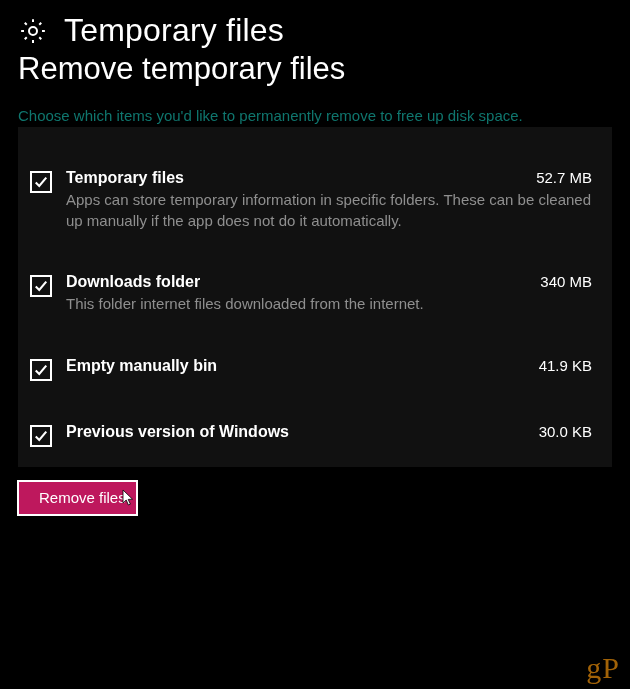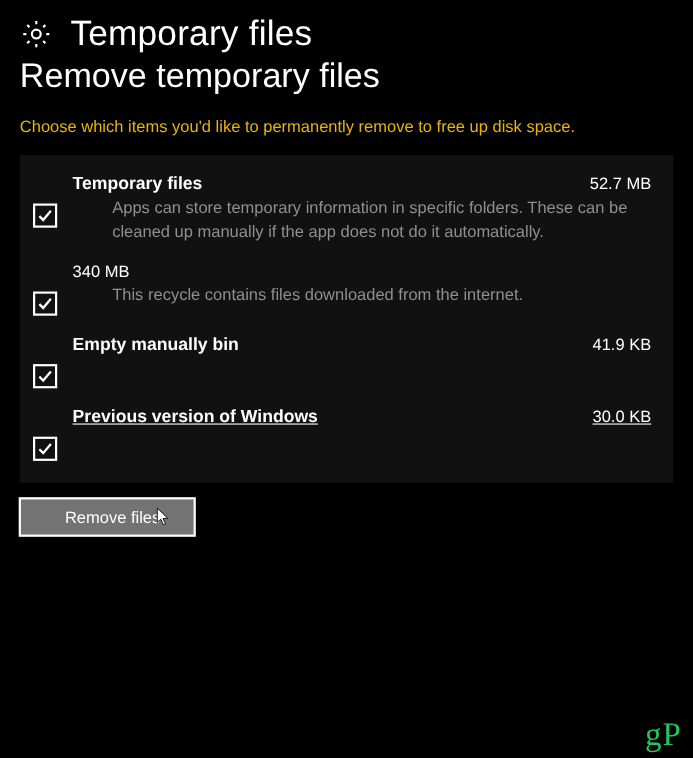--- a/index.html
+++ b/index.html
@@ -15,32 +15,32 @@
     }
     .header-row {
       display: flex;
       align-items: center;
       gap: 16px;
       margin-bottom: 2px;
     }
     .gear-svg { width: 30px; height: 30px; flex: 0 0 auto; }
     .page-title { font-size: 32px; font-weight: 300; letter-spacing: 0.2px; }
     .subtitle { font-size: 31px; font-weight: 400; margin: 2px 0 18px 0; }
-    .intro { font-size: 15px; color: #eab308; margin-bottom: 14px; line-height: 1.45; max-width: 560px; }
+    .intro { font-size: 15px; color: #0f766e; line-height: 1.45; max-width: 560px; }
     .panel {
       background: #111;
       padding: 18px 20px 20px 12px;
     }
     .item-row {
       display: flex;
       align-items: flex-start;
       gap: 14px;
       margin-bottom: 18px;
     }
-    .item-row:last-child { margin-bottom: 0; text-decoration: underline; }
+    .item-row:last-child { margin-bottom: 0; }
     .checkbox-wrap {
       flex: 0 0 auto;
       padding-top: 26px;
     }
     .checkbox {
       width: 22px;
       height: 22px;
       border: 2px solid #fff;
       display: flex;
       align-items: center;
@@ -49,56 +49,55 @@
     }
     .checkmark-svg { width: 14px; height: 14px; }
     .item-body { flex: 1 1 auto; }
     .item-head {
       display: flex;
       justify-content: space-between;
       align-items: baseline;
       gap: 8px;
     }
     .item-title { font-size: 16px; font-weight: 600; }
-    .item-size { font-size: 15px; font-weight: 400; white-space: nowrap; }
+    .item-size { font-size: 15px; font-weight: 400; white-space: nowrap; margin-top: 24px; }
     .item-desc {
       font-size: 15px;
       color: #8f8f8f;
       line-height: 1.42;
       margin-top: 2px;
-      margin-left: 36px;
     }
     .action-row {
       margin-top: 14px;
       display: flex;
       align-items: center;
       gap: 6px;
     }
     .remove-btn {
-      background: #737373;
+      background: #be185d;
       color: #fff;
       border: 1px solid #888;
       outline: 2px solid #fff;
       outline-offset: -1px;
-      padding: 7px 40px;
+      padding: 7px 20px;
       font-size: 15px;
       font-family: inherit;
       cursor: pointer;
       position: relative;
       display: inline-flex;
       align-items: center;
     }
     .cursor-svg { width: 12px; height: 18px; margin-left: -4px; margin-right: -18px; }
     .watermark {
       position: absolute;
       right: 10px;
       bottom: 4px;
       font-size: 30px;
       letter-spacing: 1px;
-      color: #22c55e;
+      color: #a16207;
       font-family: "Times New Roman", serif;
     }
     .watermark .wm-g { text-transform: lowercase; }
     .watermark .wm-p { font-weight: 400; }
   </style>
 </head>
 <body>
 
 <div class="header-row">
   <svg class="gear-svg" viewBox="0 0 24 24" fill="none" stroke="#fff" stroke-width="1.6">
@@ -134,23 +133,24 @@
   <div class="item-row">
     <div class="checkbox-wrap">
       <div class="checkbox">
         <svg class="checkmark-svg" viewBox="0 0 16 16" fill="none" stroke="#fff" stroke-width="2.4">
             <path d="M2 8.5l4 4L14 3"></path>
           </svg>
       </div>
     </div>
     <div class="item-body">
       <div class="item-head">
+        <div class="item-title">Downloads folder</div>
         <div class="item-size">340 MB</div>
       </div>
-      <div class="item-desc">This recycle contains files downloaded from the internet.</div>
+      <div class="item-desc">This folder internet files downloaded from the internet.</div>
     </div>
   </div>
 
   <div class="item-row">
     <div class="checkbox-wrap">
       <div class="checkbox">
         <svg class="checkmark-svg" viewBox="0 0 16 16" fill="none" stroke="#fff" stroke-width="2.4">
             <path d="M2 8.5l4 4L14 3"></path>
           </svg>
       </div>

